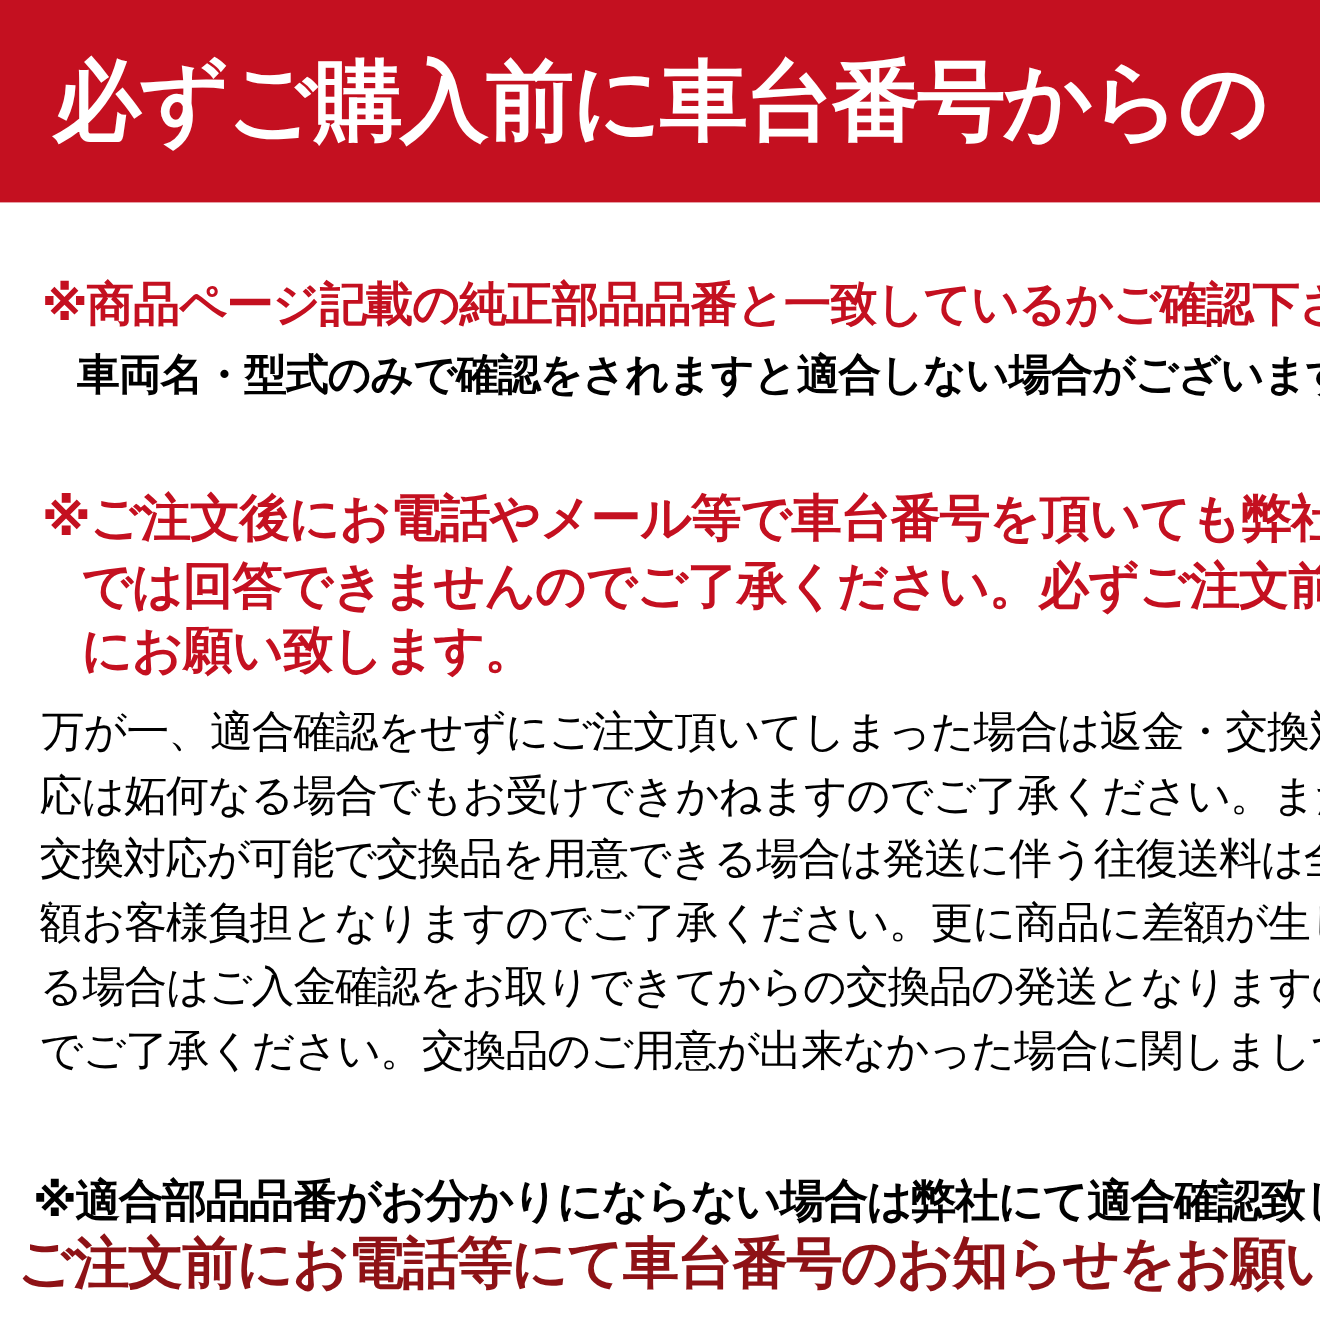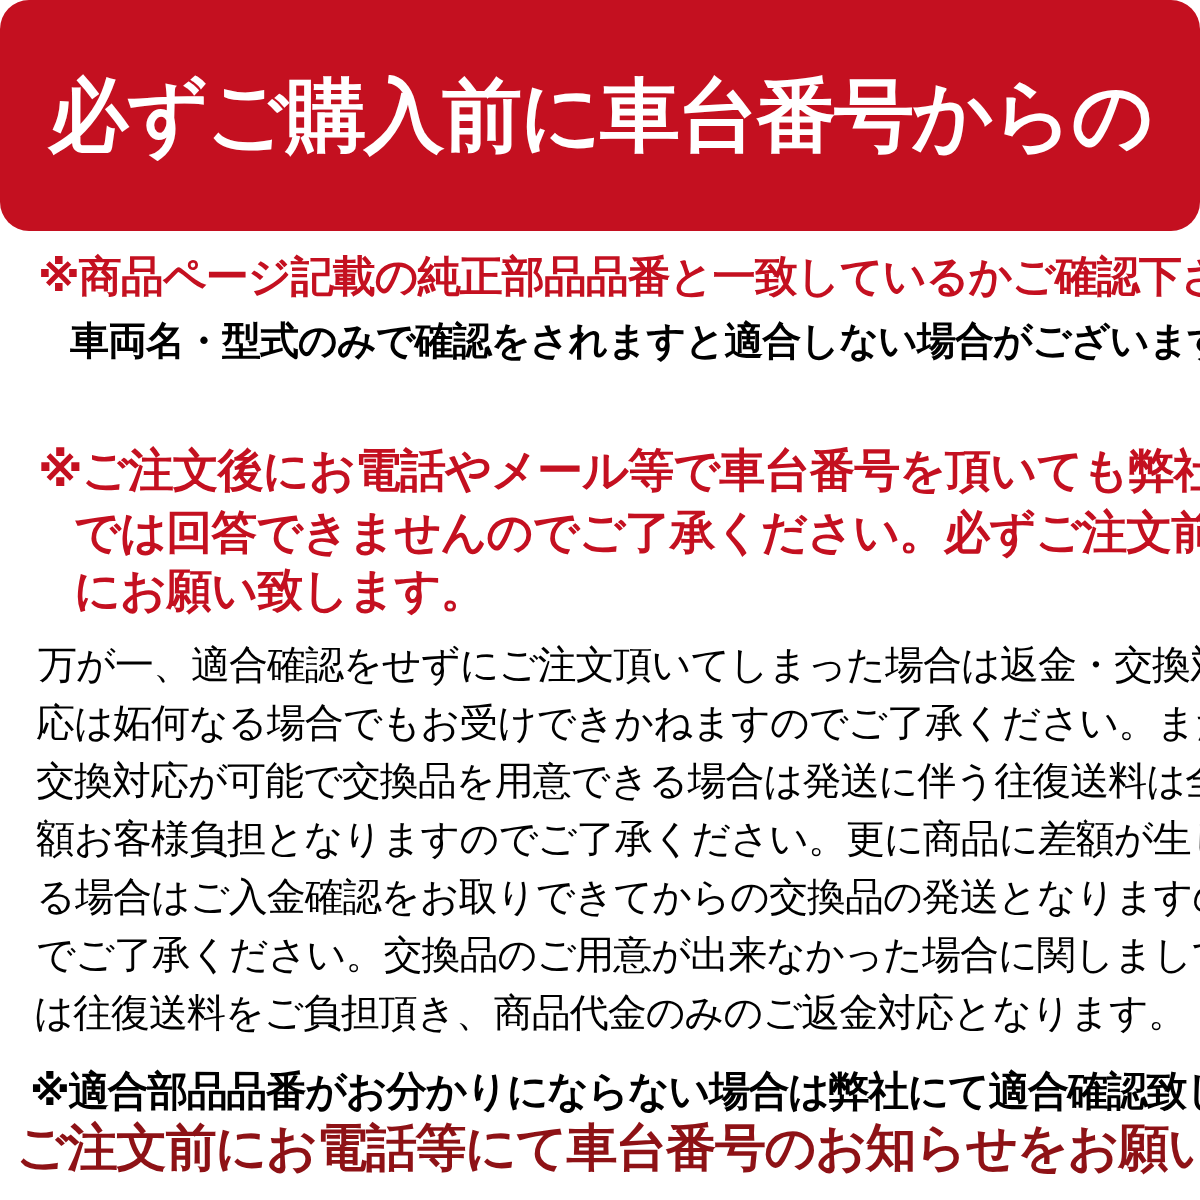--- a/index.html
+++ b/index.html
@@ -22,29 +22,28 @@
     position: absolute;
     inset: 0;
     width: 1200px;
     height: 1200px;
     background: var(--background);
   }
   .banner {
     position: absolute;
     left: 0; top: 0;
     width: 1200px;
-    height: 231px;
+    height: 184px;
     background: var(--banner-bg);
     color: #ffffff;
     display: flex;
     flex-direction: column;
     justify-content: center;
     align-items: center;
     text-align: center;
-    border-radius: 29px;
   }
   .banner-line {
     font-size: 80px;
     font-weight: 900;
     line-height: 100px;
     letter-spacing: -2px;
     white-space: nowrap;
   }
   .line {
     position: absolute;
@@ -101,18 +100,17 @@
   <div class="line red-para" style="left:38px; top:440px;">※ご注文後にお電話やメール等で車台番号を頂いても弊社</div>
   <div class="line red-para" style="left:74px; top:502px;">では回答できませんのでご了承ください。必ずご注文前</div>
   <div class="line red-para" style="left:74px; top:560px;">にお願い致します。</div>
 
   <div class="line black-para" style="left:38px; top:638px;">万が一、適合確認をせずにご注文頂いてしまった場合は返金・交換対</div>
   <div class="line black-para" style="left:36px; top:696px;">応は妬何なる場合でもお受けできかねますのでご了承ください。また、</div>
   <div class="line black-para" style="left:36px; top:754px;">交換対応が可能で交換品を用意できる場合は発送に伴う往復送料は全</div>
   <div class="line black-para" style="left:36px; top:812px;">額お客様負担となりますのでご了承ください。更に商品に差額が生じ</div>
   <div class="line black-para" style="left:36px; top:870px;">る場合はご入金確認をお取りできてからの交換品の発送となりますの</div>
   <div class="line black-para" style="left:36px; top:928px;">でご了承ください。交換品のご用意が出来なかった場合に関しまして</div>
-  <div class="line black-para" style="left:34px; top:986px;">は往復送料をご負担頂き、商品代金のみのご返金対応となります。</div>
 
   <div class="line footer-note" style="left:30px; top:1064px;">※適合部品品番がお分かりにならない場合は弊社にて適合確認致します。</div>
   <div class="line footer-request" style="left:16px; top:1114px;">ご注文前にお電話等にて車台番号のお知らせをお願い致します。</div>
 
 </div>
 
 </body></html>

